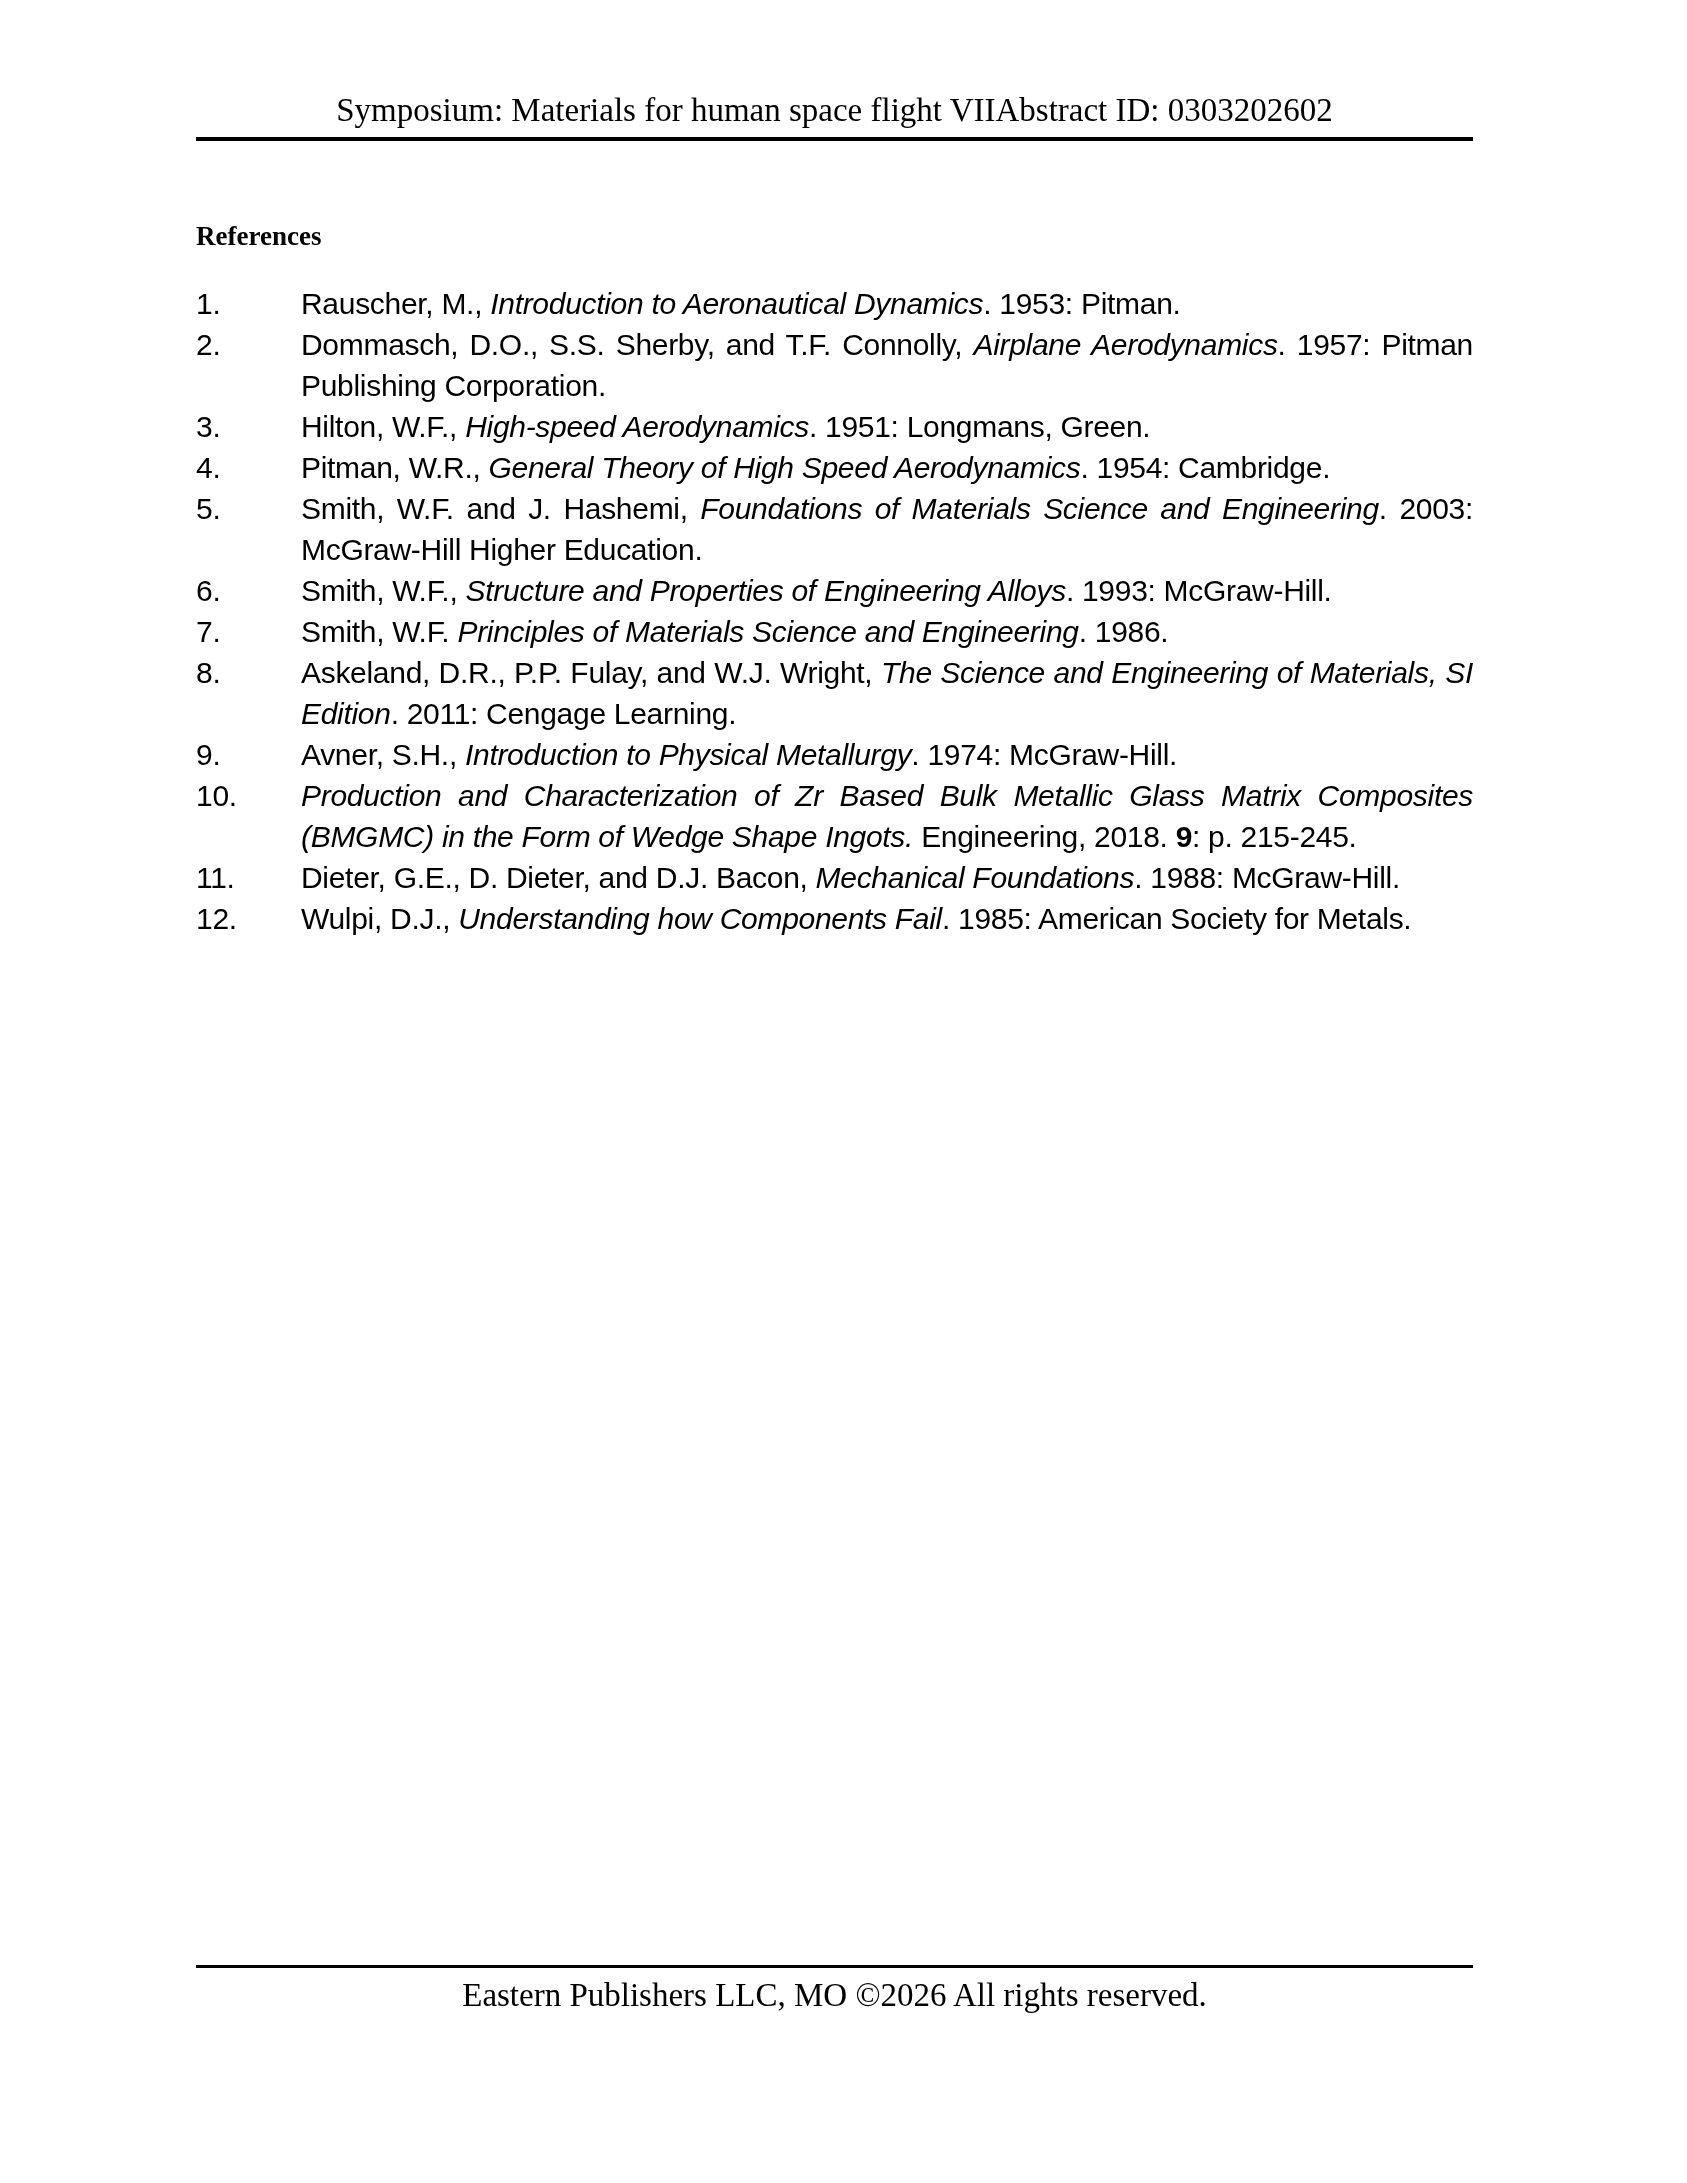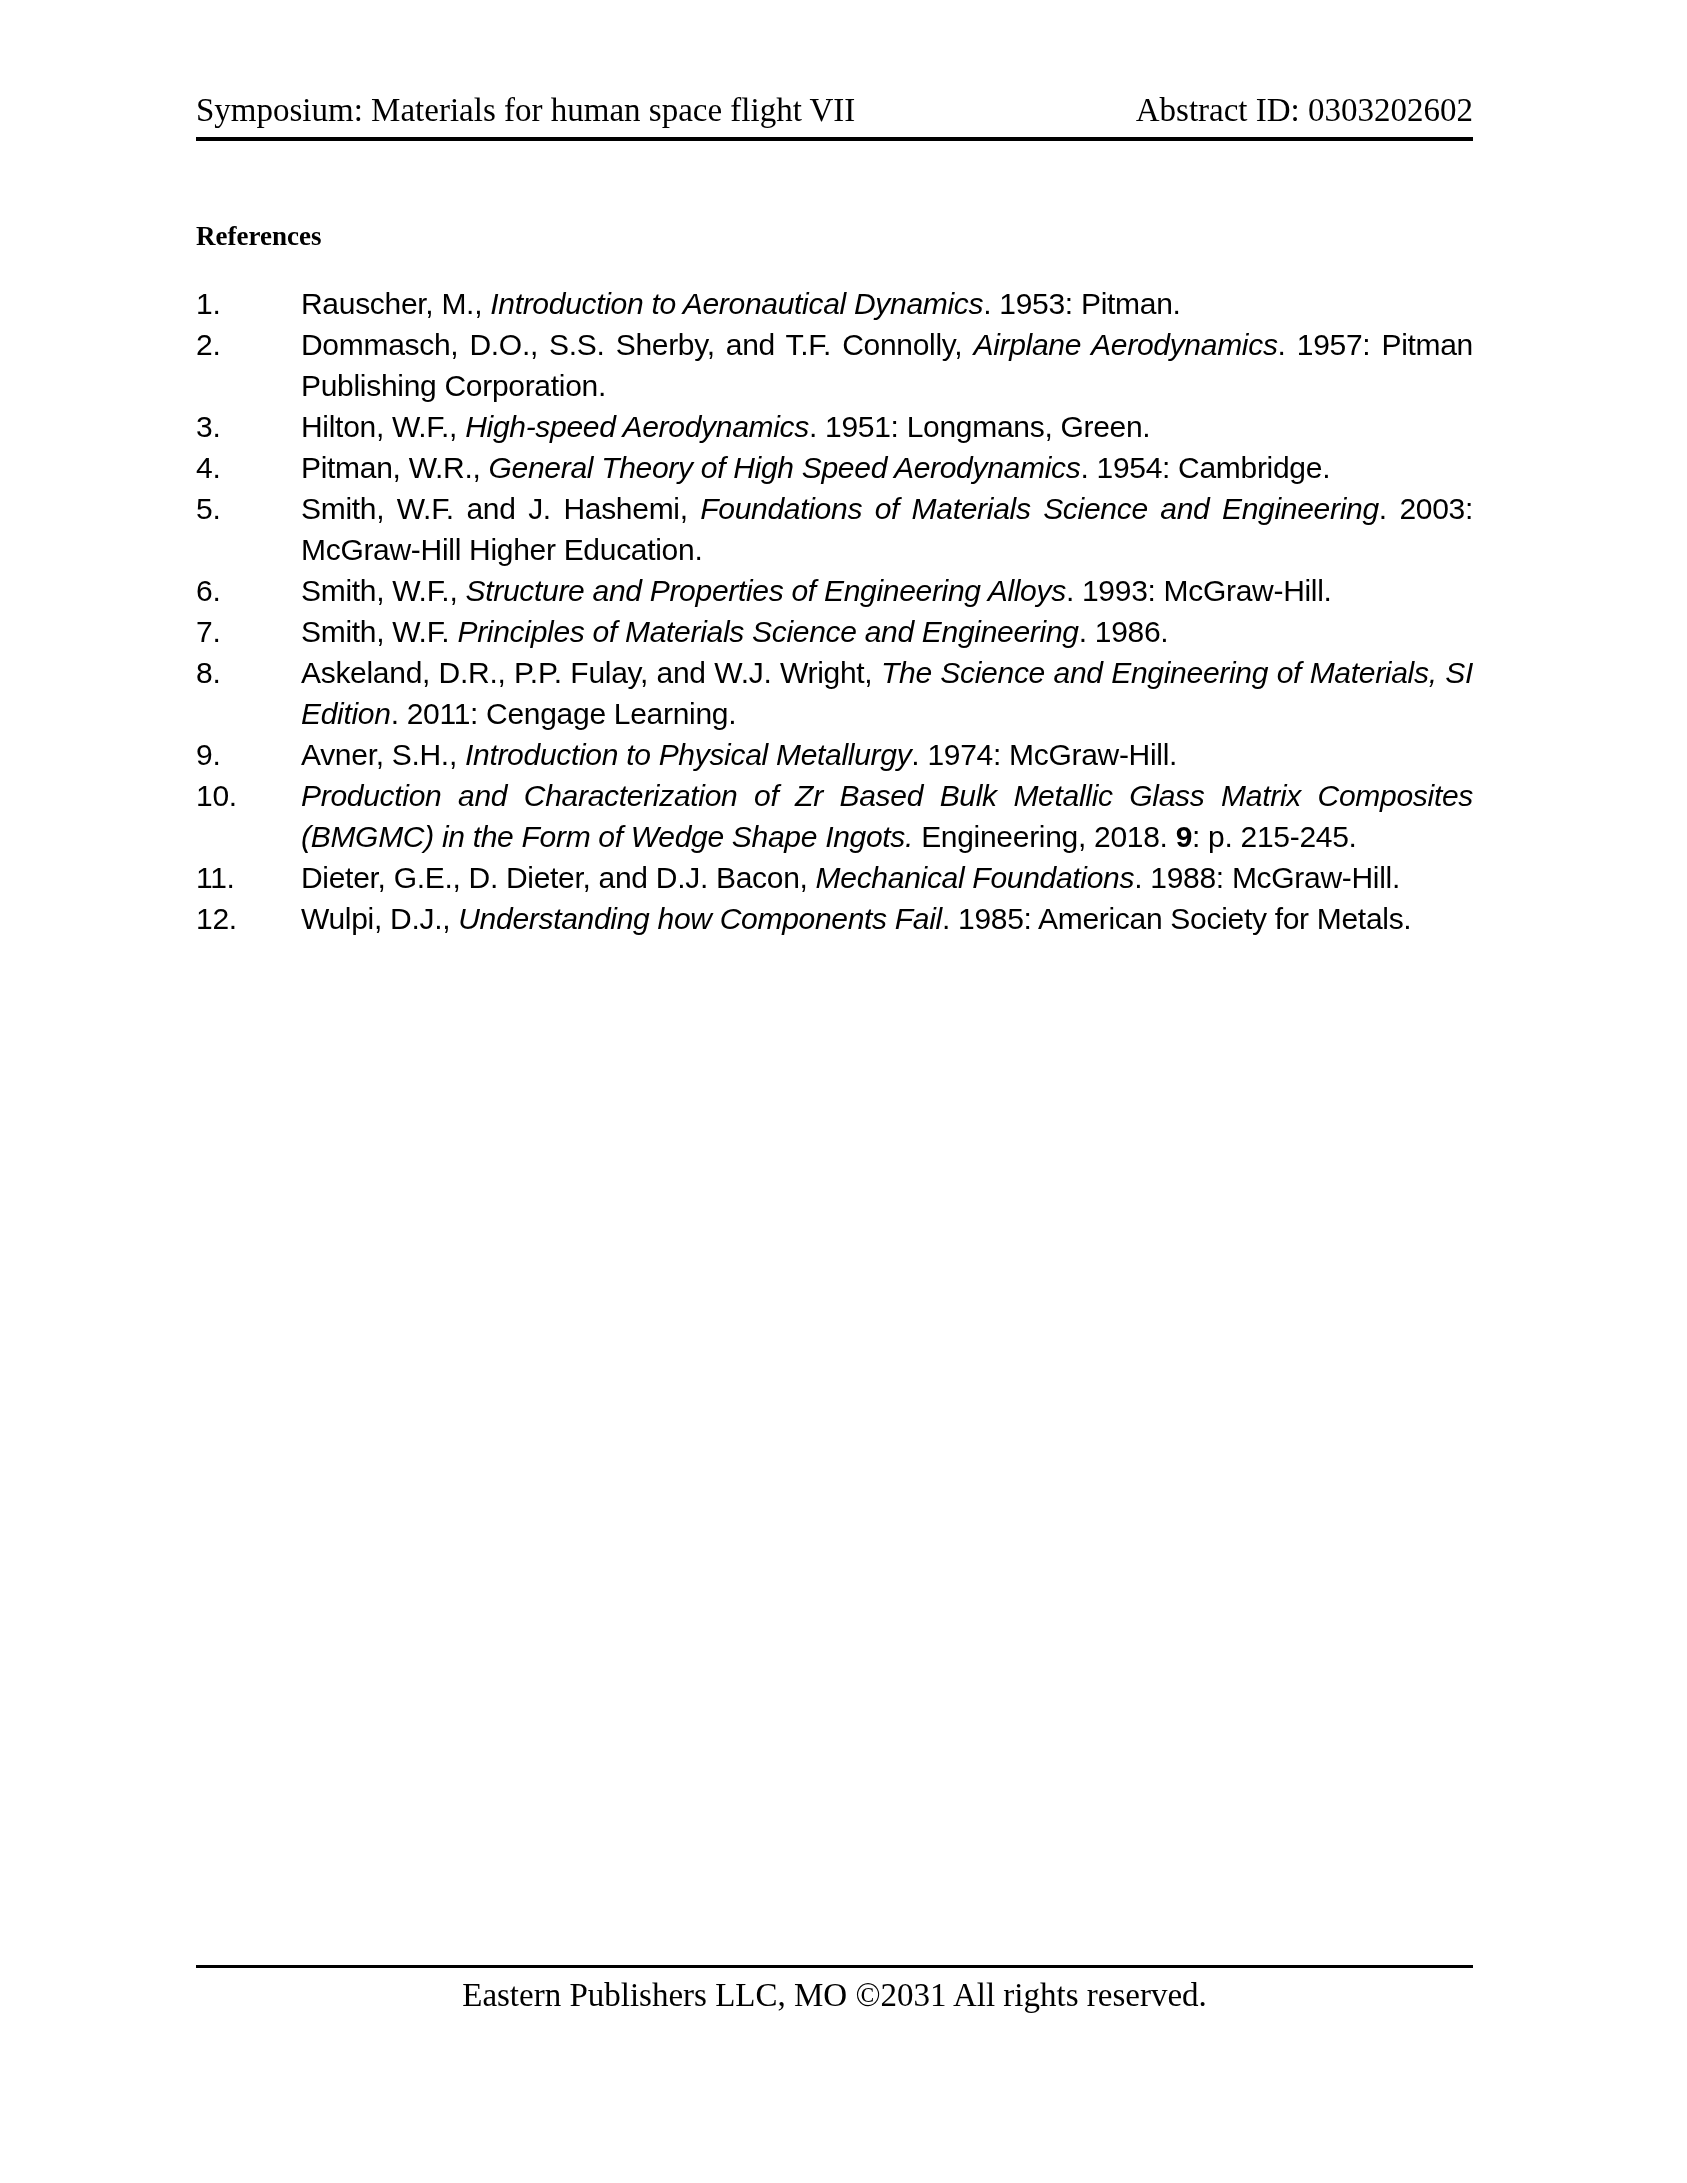--- a/index.html
+++ b/index.html
@@ -10,21 +10,21 @@
     background: #ffffff;
     color: #000000;
     overflow: hidden;
   }
   .header {
     position: absolute;
     left: 196px;
     top: 91px;
     width: 1277px;
     display: flex;
-    justify-content: space-between;
+    justify-content: center;
     align-items: baseline;
     font-family: "Liberation Serif", serif;
     font-size: 33px;
     line-height: 38px;
     padding-bottom: 8px;
     border-bottom: 4px solid #000000;
   }
   .section-title {
     position: absolute;
     left: 196px;
@@ -127,17 +127,17 @@
         <span class="ref-num">11.</span>
         <span class="ref-text"><span class="">Dieter, G.E., D. Dieter, and D.J. Bacon, </span><span class="it ">Mechanical Foundations</span><span class="">. 1988: McGraw-Hill.</span></span>
       </div>
       <div class="ref-row">
         <span class="ref-num">12.</span>
         <span class="ref-text"><span class="">Wulpi, D.J., </span><span class="it ">Understanding how Components Fail</span><span class="">. 1985: American Society for Metals.</span></span>
       </div>
     </div>
 
   <div class="footer">
-    <span>Eastern Publishers LLC, MO ©2031 All rights reserved.</span>
+    <span>Eastern Publishers LLC, MO ©2026 All rights reserved.</span>
   </div>
 
 </div>
 
 
 </body></html>

